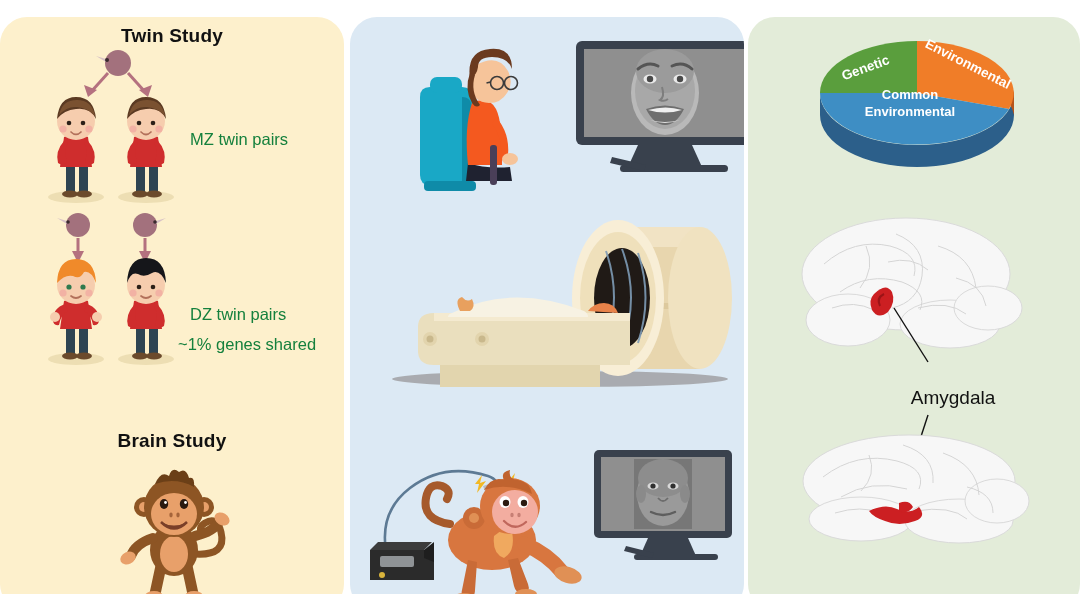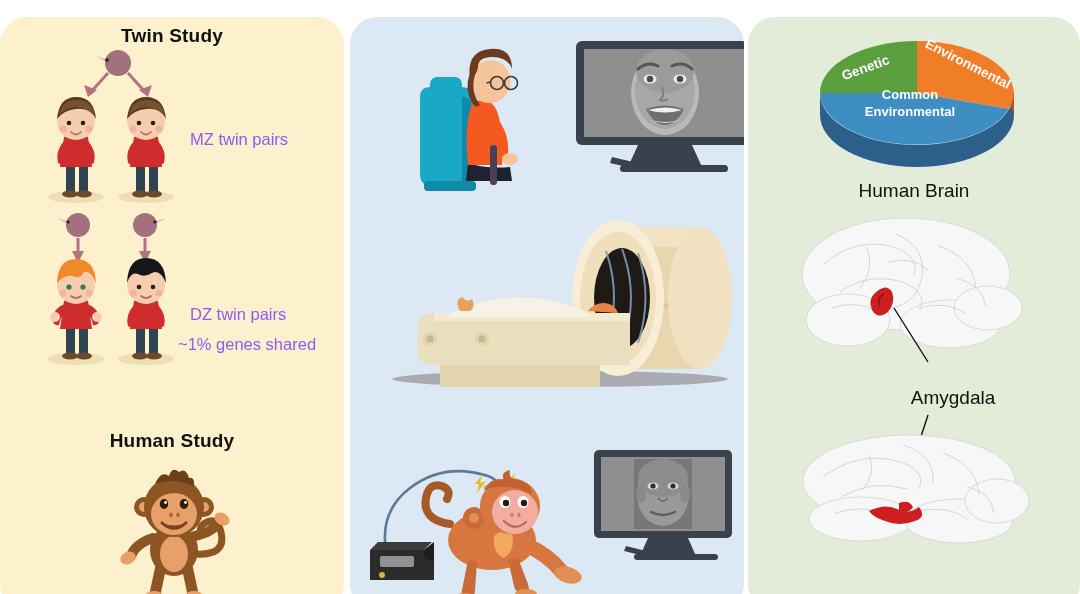--- a/index.html
+++ b/index.html
@@ -7,21 +7,21 @@
   .figure{position:relative;width:1080px;height:594px;background:#ffffff;}
 
   .panel{position:absolute;top:17px;height:594px;overflow:hidden;border-radius:27px;}
   #panel-twin{left:0;width:344px;background:#fdf0cc;}
   #panel-method{left:350px;width:394px;background:#dce9f4;}
   #panel-brain{left:748px;width:332px;background:#e3ecd9;}
 
   .panel-title{position:absolute;width:100%;text-align:center;font-weight:bold;
     font-size:19px;color:#111;letter-spacing:.2px;}
   .caption{position:absolute;width:100%;text-align:center;font-size:19px;color:#111;}
-  .side-text{position:absolute;font-size:16.5px;color:#8b5cf6;white-space:nowrap;}
+  .side-text{position:absolute;font-size:16.5px;color:#15803d;white-space:nowrap;}
 
   svg{display:block;overflow:visible;}
   .abs{position:absolute;}
 </style>
 </head>
 <body>
 
 <div class="figure">
 
   <div class="panel" id="panel-twin">
@@ -132,21 +132,21 @@
         <circle cx="135" cy="80" r="2.3" fill="#2b2018"></circle>
         <circle cx="115" cy="86" r="3.6" fill="#f0a8a0" opacity=".75"></circle>
         <circle cx="141" cy="86" r="3.6" fill="#f0a8a0" opacity=".75"></circle>
         <path d="M123 89 q5 4 10 0" stroke="#b2705a" stroke-width="1.7" fill="none" stroke-linecap="round"></path>
       </g>
     </svg>
 
     <div class="side-text" style="left:190px;top:288px;text-align:center;">DZ twin pairs</div>
     <div class="side-text" style="left:178px;top:318px;">~1% genes shared</div>
 
-    <div class="panel-title" style="top:413px;">Human Study</div>
+    <div class="panel-title" style="top:413px;">Brain Study</div>
 
     <svg class="abs" style="left:95px;top:445px;" width="160" height="145" viewBox="0 0 160 145">
       <ellipse cx="78" cy="139" rx="42" ry="5" fill="#e8d9ad" opacity=".7"></ellipse>
 
       <path d="M100 92 q32 2 26 -22 q-4 -16 -16 -9 q-8 5 -2 11" stroke="#8d5524" stroke-width="7" fill="none" stroke-linecap="round"></path>
 
       <path d="M66 104 l-6 28" stroke="#8d5524" stroke-width="11" stroke-linecap="round"></path>
       <path d="M92 104 l6 28" stroke="#8d5524" stroke-width="11" stroke-linecap="round"></path>
       <ellipse cx="59" cy="134" rx="9" ry="5" fill="#e8a06a"></ellipse>
       <ellipse cx="99" cy="134" rx="9" ry="5" fill="#e8a06a"></ellipse>
@@ -331,21 +331,20 @@
         <path d="M107 70 L107 18 A97 52 0 0 0 10 70 Z" fill="#5a9e3d"></path>
         <path d="M107 70 L107 18 A97 52 0 0 1 199 86 Z" fill="#f07d28"></path>
         <path d="M107 70 L199 86 A97 52 0 0 1 10 70 Z" fill="#3e8ec4"></path>
       </g>
       <text x="57" y="49" fill="#ffffff" font-size="13.5" font-weight="bold" font-family="Liberation Sans, sans-serif" text-anchor="middle" transform="rotate(-20 57 49)">Genetic</text>
       <text x="156" y="45" fill="#ffffff" font-size="13.5" font-weight="bold" font-family="Liberation Sans, sans-serif" text-anchor="middle" transform="rotate(27 156 45)">Environmental</text>
       <text x="100" y="76" fill="#ffffff" font-size="13" font-weight="bold" font-family="Liberation Sans, sans-serif" text-anchor="middle">Common</text>
       <text x="100" y="93" fill="#ffffff" font-size="13" font-weight="bold" font-family="Liberation Sans, sans-serif" text-anchor="middle">Environmental</text>
     </svg>
 
-    <div class="caption" style="top:163px;">Human Brain</div>
 
     <svg class="abs" style="left:40px;top:195px;" width="250" height="150" viewBox="0 0 250 150">
       <g fill="#f7f7f7" stroke="#dadada" stroke-width="1">
         <ellipse cx="118" cy="62" rx="104" ry="56"></ellipse>
         <ellipse cx="60" cy="108" rx="42" ry="26"></ellipse>
         <ellipse cx="162" cy="112" rx="50" ry="24"></ellipse>
         <ellipse cx="200" cy="96" rx="34" ry="22"></ellipse>
       </g>
       <g stroke="#cfcfcf" stroke-width="1" fill="none" opacity=".85">
         <path d="M36 52 q30 -26 66 -18 q30 8 24 30"></path>

